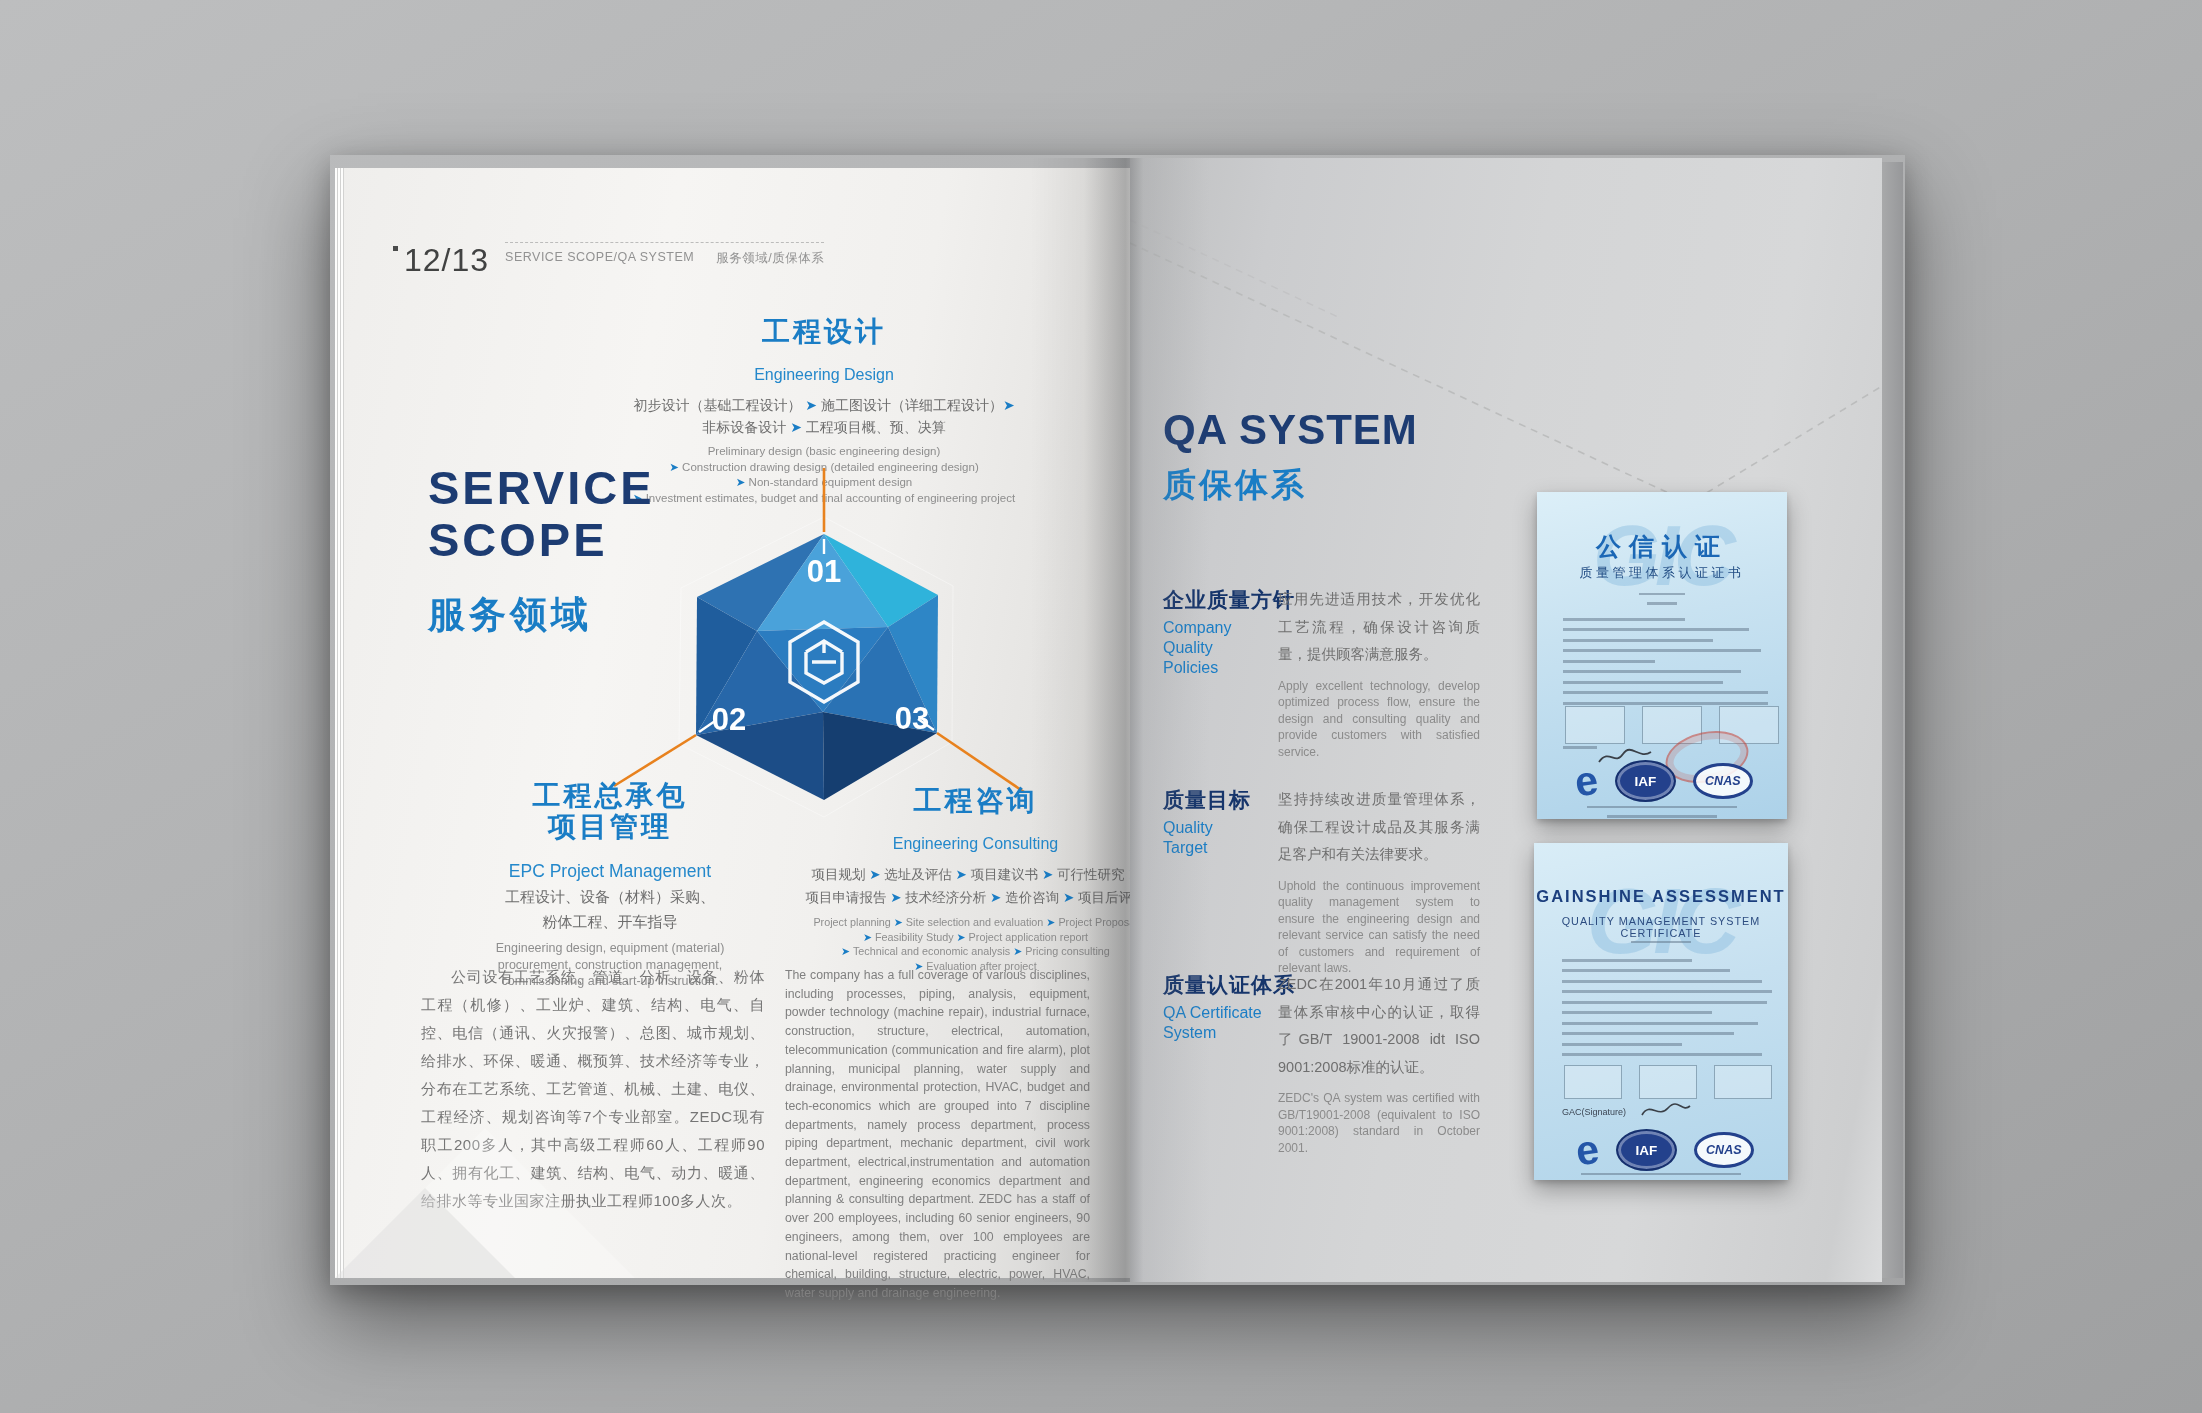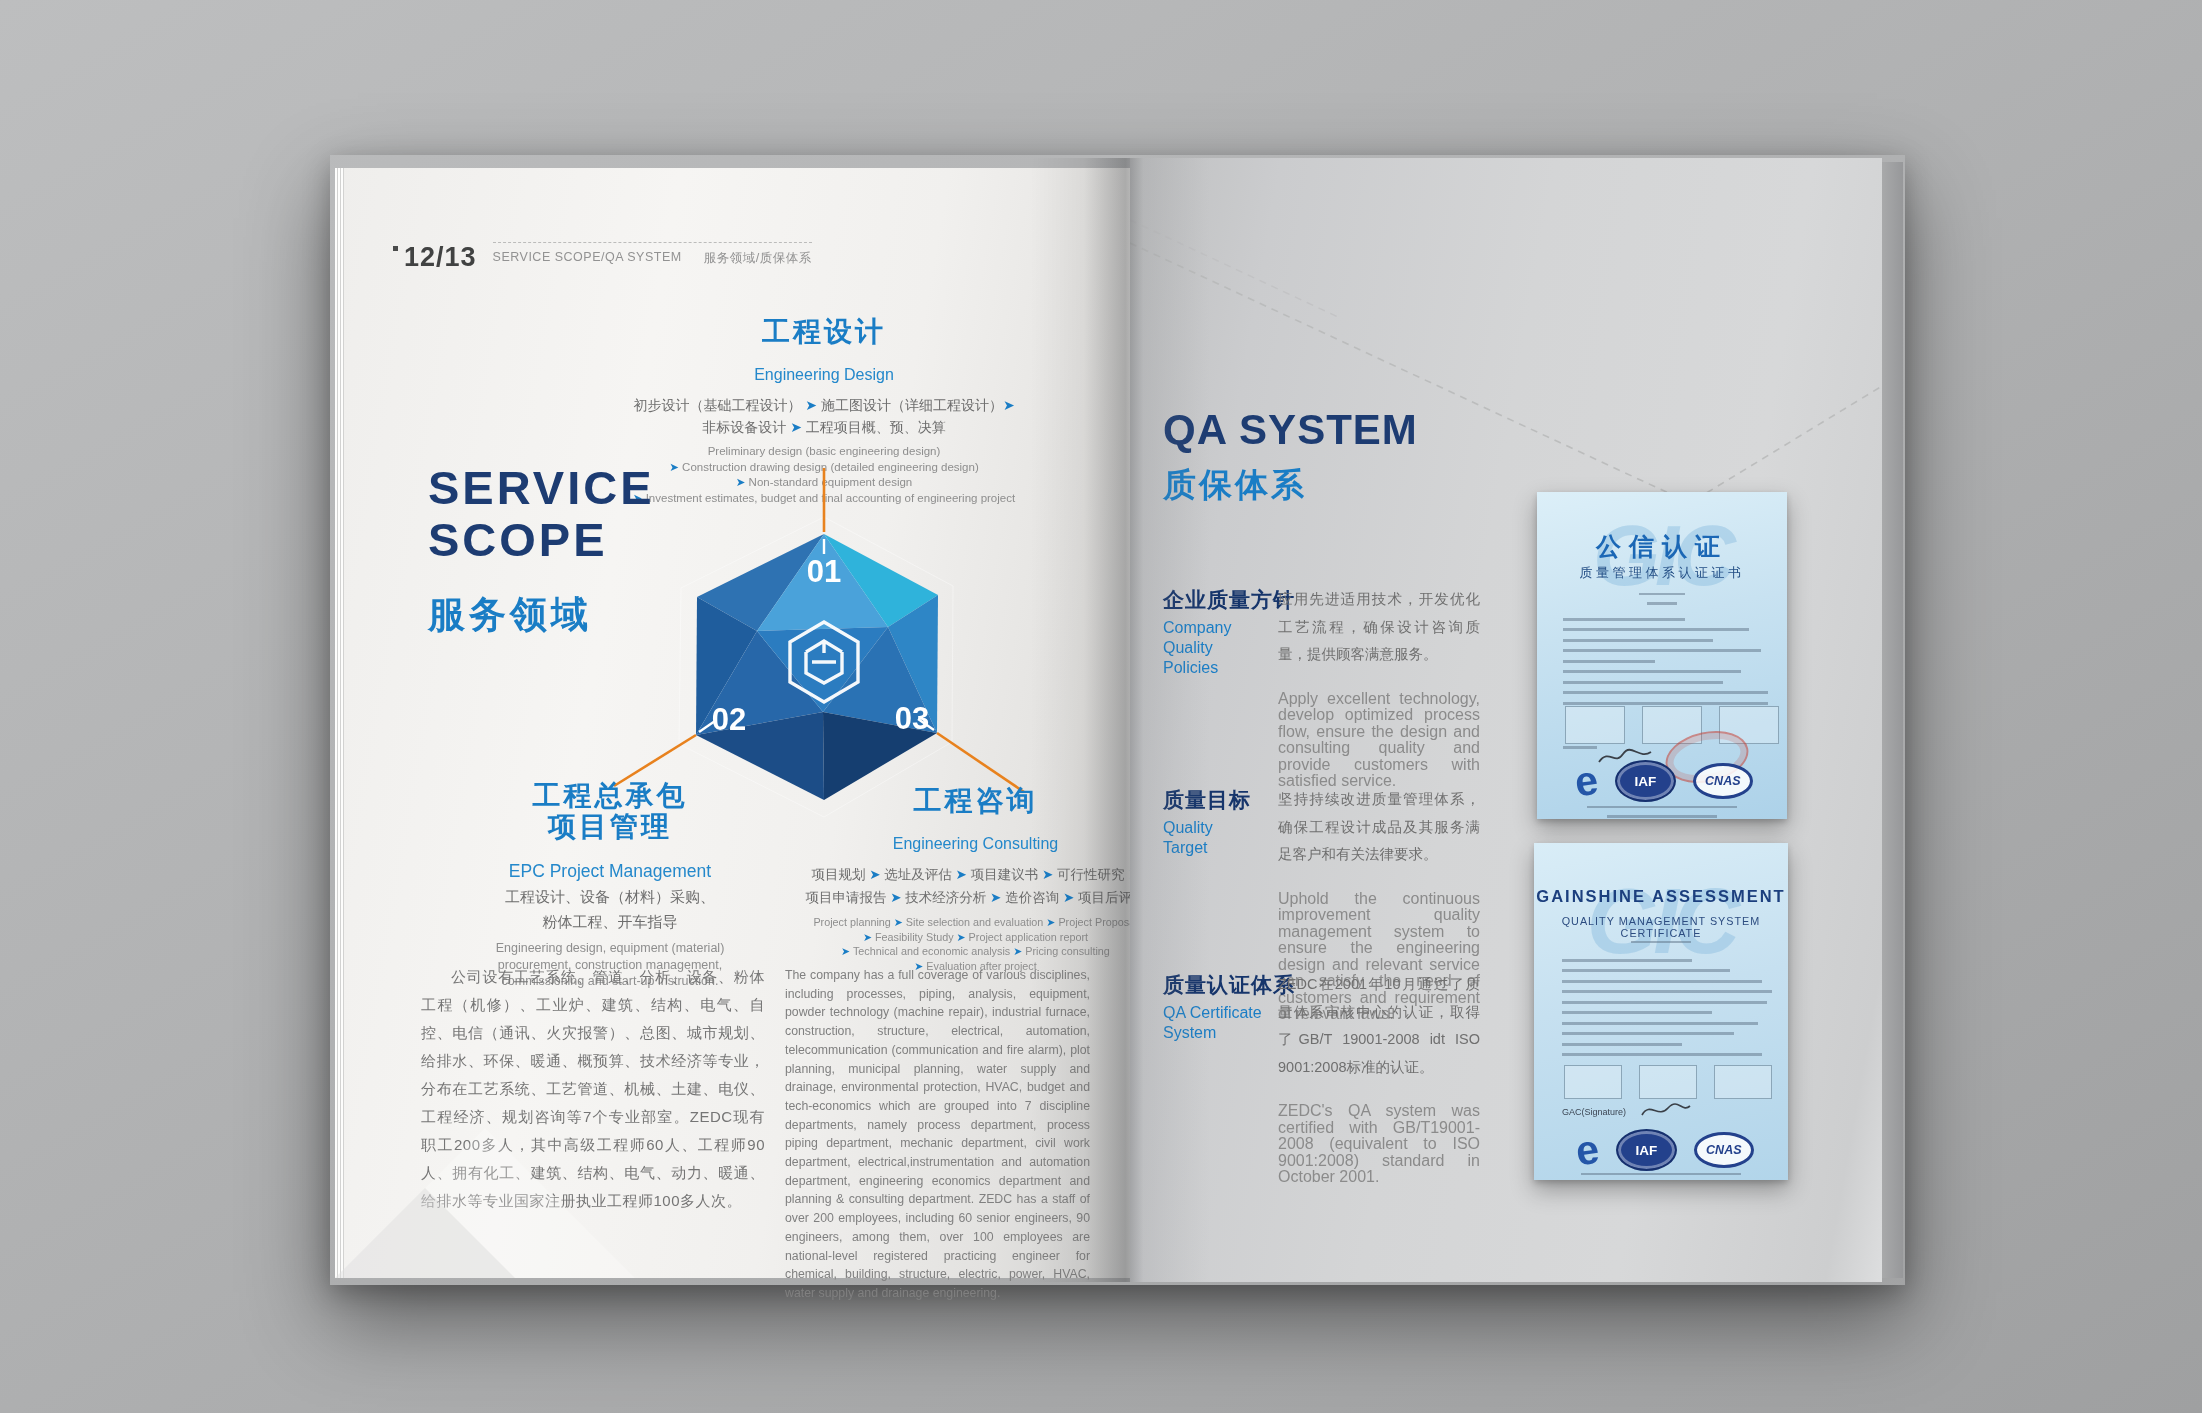--- a/index.html
+++ b/index.html
@@ -10,21 +10,21 @@
   .spread{position:absolute;left:330px;top:155px;width:1575px;height:1130px;
           box-shadow:0 35px 80px rgba(0,0,0,.45), 0 8px 25px rgba(0,0,0,.25);}
   
   .left-page{position:absolute;left:335px;top:168px;width:795px;height:1110px;
      background:linear-gradient(100deg,#efeeec 0%,#f6f5f3 35%,#f1f0ee 62%,#e3e2e0 85%,#cfcfce 99%);}
   .left-page::before{content:"";position:absolute;left:0;top:0;bottom:0;width:9px;
      background:repeating-linear-gradient(to right,#fdfdfc 0 2px,#d2d2d1 2px 3px);}
   
   .hdr{position:absolute;left:58px;top:74px;display:flex;align-items:flex-start;color:#474848;}
   .hdr .dot{width:5px;height:5px;background:#4a4b4b;margin:4px 6px 0 0;}
-  .hdr .num{font-size:27px;font-weight:700;letter-spacing:1px;color:#414242;}
+  .hdr .num{font-size:32px;font-weight:400;letter-spacing:1px;color:#414242;}
   .hdr-small{margin-left:16px;padding-top:7px;border-top:1px dashed #bcbcbb;display:flex;gap:22px;}
   .hdr-small span{font-size:12.5px;color:#929292;letter-spacing:.5px;}
   
   .nodeblk{position:absolute;text-align:center;}
   .n-zh{font-size:28px;font-weight:700;color:#1a7dc5;letter-spacing:3px;line-height:31px;}
   .n-en{font-size:16px;color:#2488cb;margin-top:19px;}
   .n-list-zh{font-size:14px;color:#6d6d6d;line-height:22px;margin-top:10px;}
   .n-list-en{font-size:11.5px;color:#8e8e8e;line-height:15.5px;margin-top:6px;}
   .arr{color:#1a7dc5;}
   
@@ -43,21 +43,21 @@
      background:linear-gradient(to right,#a8a9aa,#97989a);}
   .gutter{position:absolute;left:1030px;top:158px;width:180px;height:1124px;pointer-events:none;
      background:linear-gradient(to right,rgba(0,0,0,0) 0%,rgba(0,0,0,.06) 30%,rgba(35,37,40,.30) 53%,rgba(120,122,126,.16) 63%,rgba(0,0,0,0) 100%);}
   .qa-title .en{font-size:42px;font-weight:600;color:#1d3c72;letter-spacing:1px;}
   .qa-title .zh{font-size:33px;font-weight:700;color:#1a7dc5;letter-spacing:3px;margin-top:9px;}
   .sec{position:absolute;}
   .sec .h-zh{font-size:21px;font-weight:700;color:#16356b;letter-spacing:1px;}
   .sec .h-en{font-size:16px;color:#1a7dc5;line-height:20px;margin-top:4px;}
   .sec-body{position:absolute;width:202px;}
   .sec-body .b-zh{font-size:14.5px;color:#6f6f6f;line-height:27.5px;text-align:justify;}
-  .sec-body .b-en{font-size:16px;color:#8b8b8b;line-height:16.5px;text-align:justify;margin-top:22px;}
+  .sec-body .b-en{font-size:12px;color:#8b8b8b;line-height:16.5px;text-align:justify;margin-top:9px;}
   
   .cert{position:absolute;box-shadow:0 10px 22px rgba(0,0,0,.30), 0 3px 6px rgba(0,0,0,.18);overflow:hidden;}
   .cert1{left:407px;top:334px;width:250px;height:327px;
      background:linear-gradient(168deg,#dcEFf8 0%,#c8e2f1 40%,#add2e9 100%);}
   .cert2{left:404px;top:685px;width:254px;height:337px;
      background:linear-gradient(168deg,#d9edf7 0%,#c6e0f0 45%,#b2d5ea 100%);}
   .wm{position:absolute;left:0;right:0;text-align:center;font-style:italic;font-weight:900;
       color:rgba(150,195,226,.55);letter-spacing:-5px;}
   .cert .title1{position:absolute;left:0;right:0;text-align:center;}
   .bar{height:3px;background:#5d7186;opacity:.5;margin:7.5px 0;}

